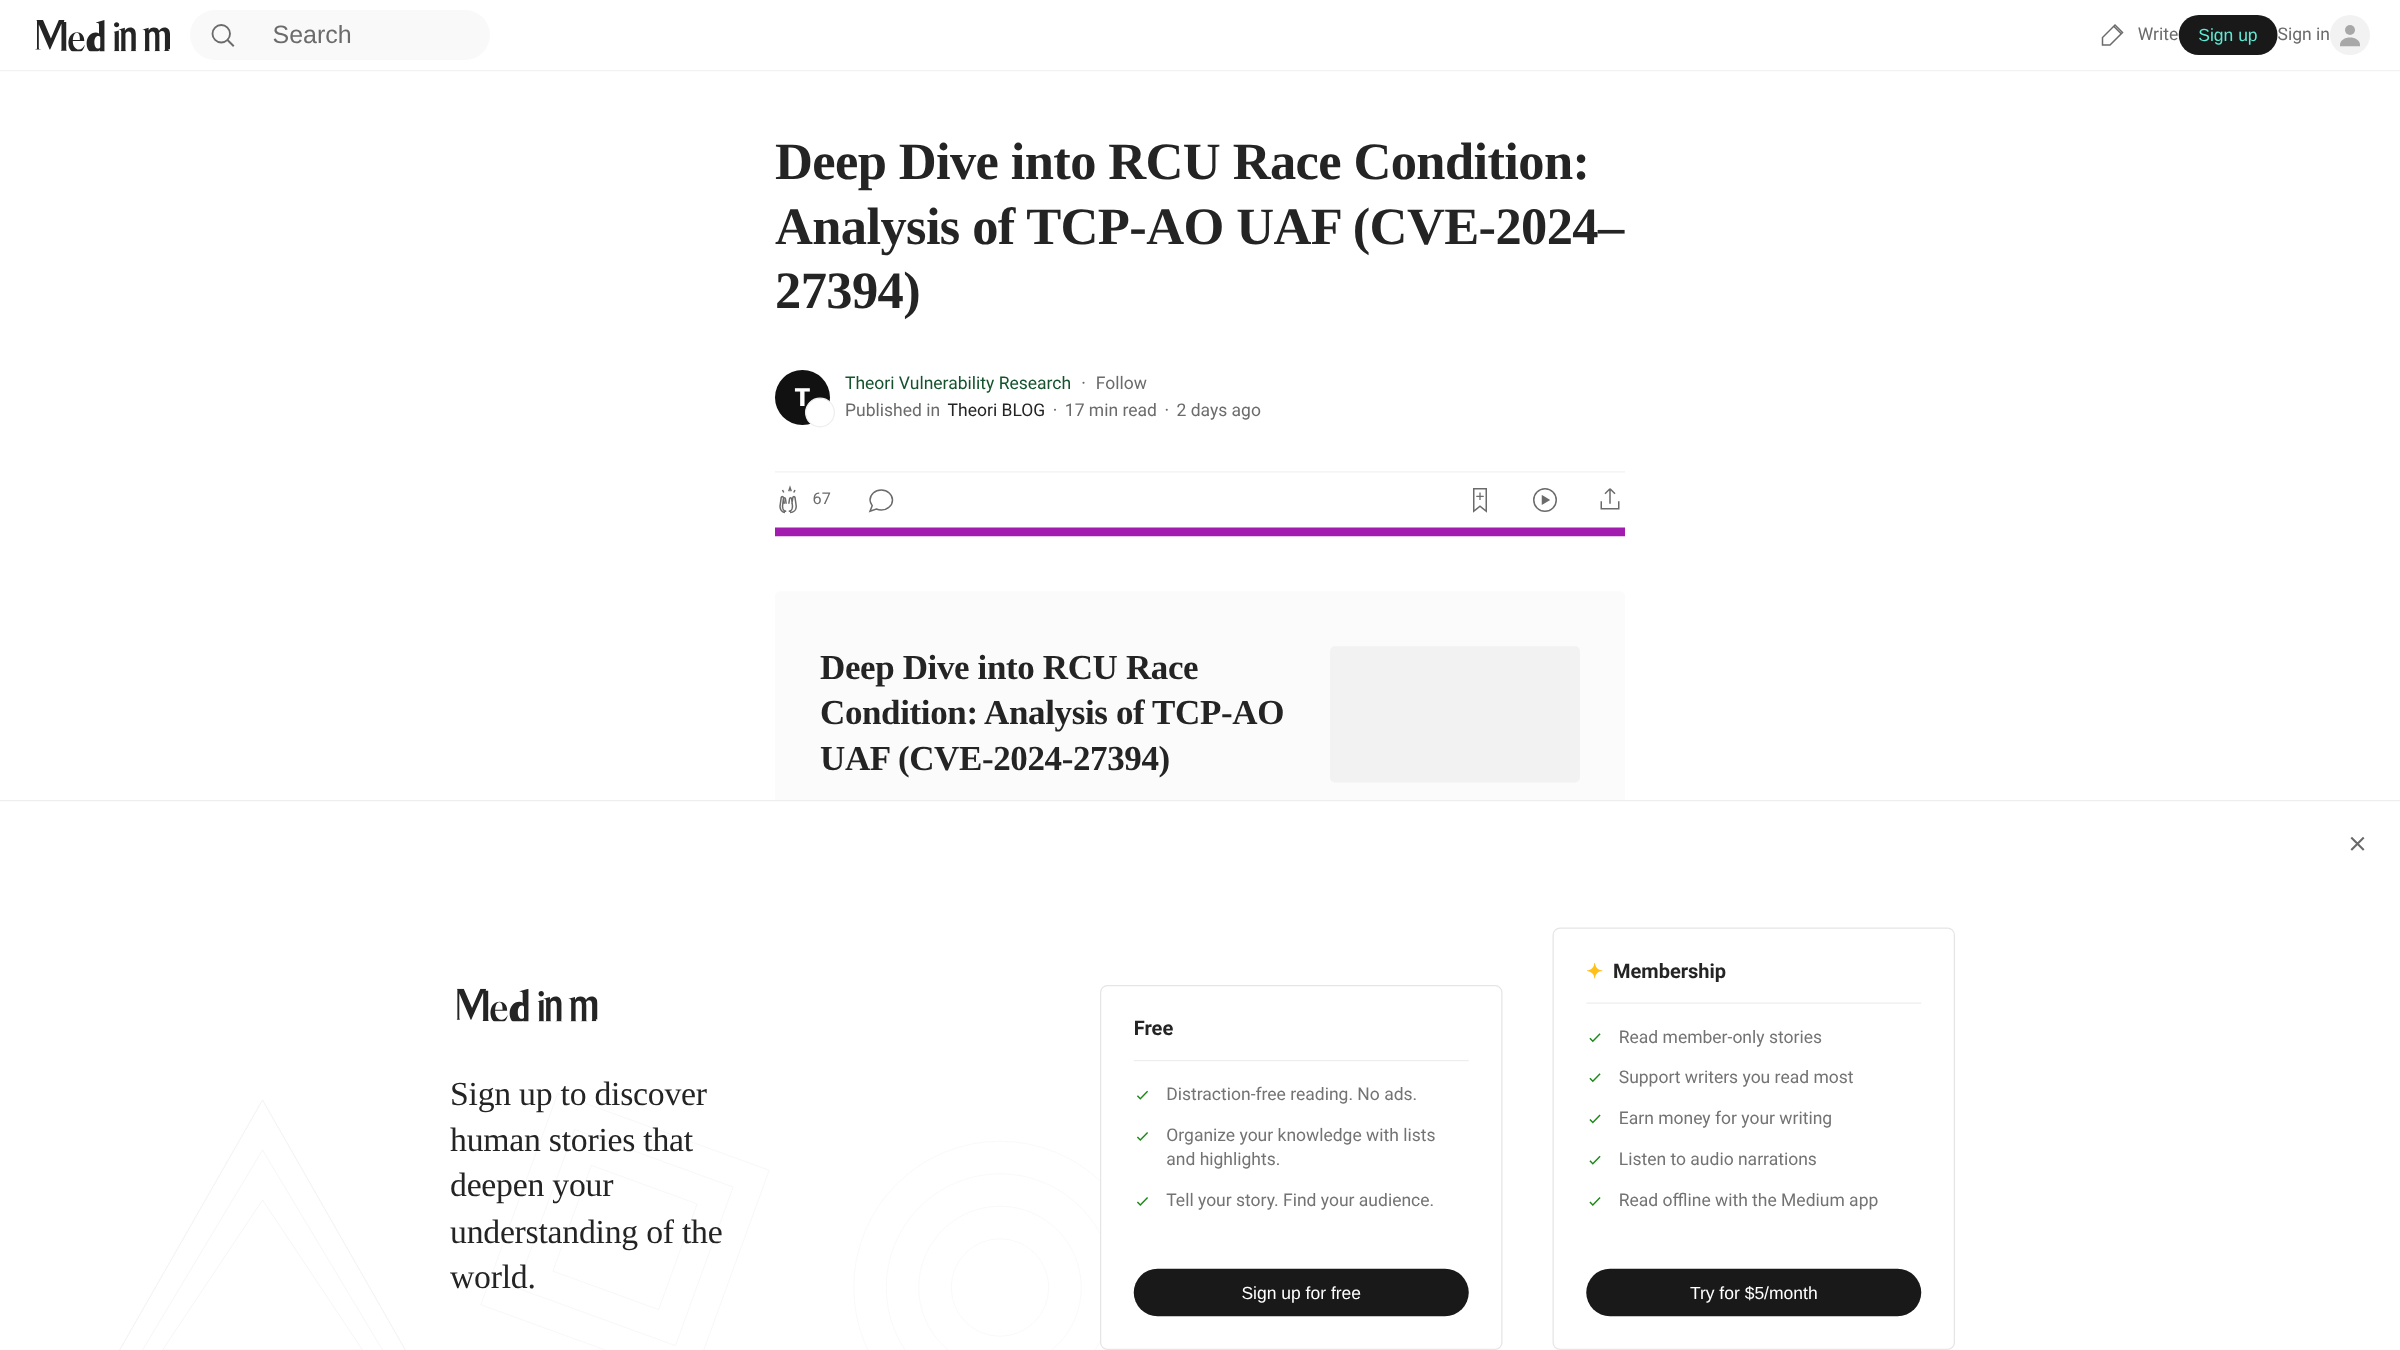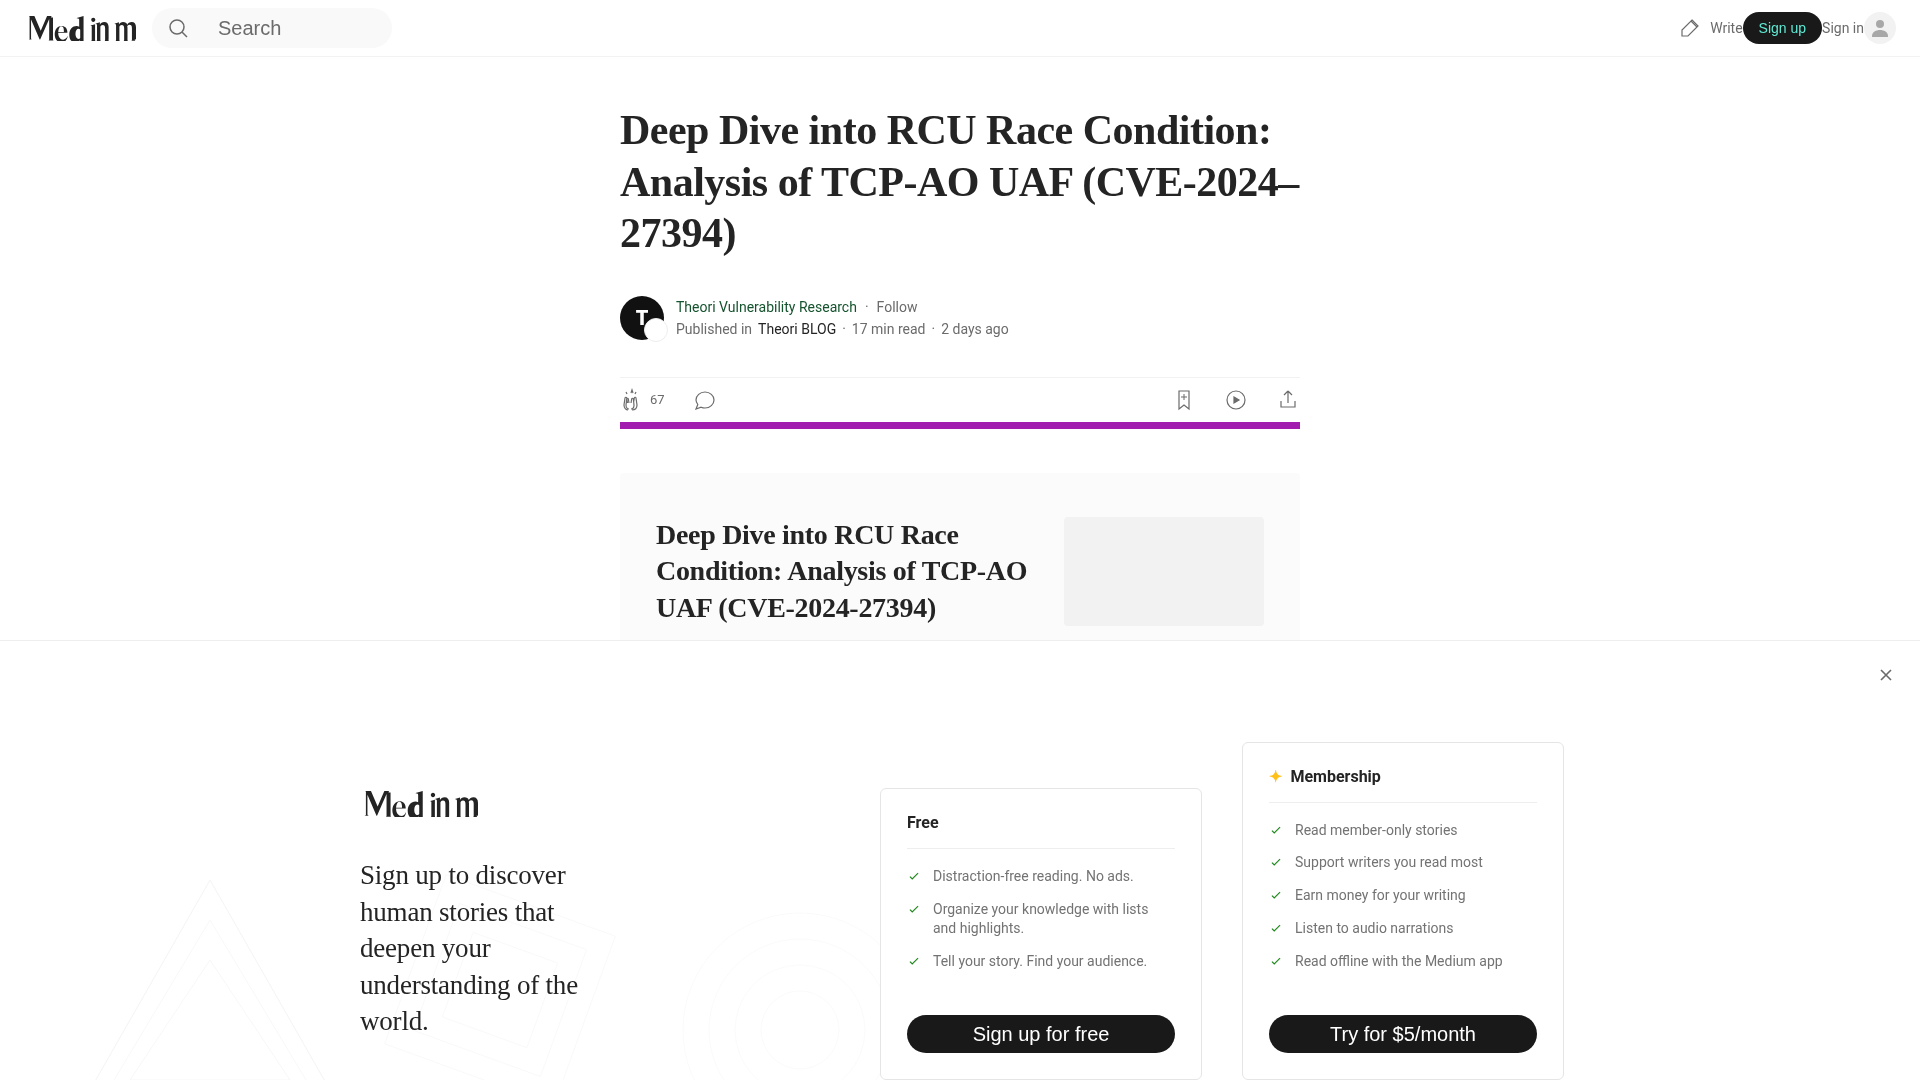--- a/index.html
+++ b/index.html
@@ -183,21 +183,21 @@
     margin-bottom: 18px;
   }
   .plan-head .star { color: #ffc017; }
   .plan-list { list-style: none; display: flex; flex-direction: column; gap: 14px; flex: 1; }
   .plan-list li { display: flex; gap: 12px; font-size: 14px; color: #737373; line-height: 1.35; }
   .plan-list li svg { flex-shrink: 0; color: #1a8917; margin-top: 2px; }
   .plan-cta {
     margin-top: 44px;
     background: #191919; color: #fff;
     border: none; border-radius: 99px;
-    height: 38px; font-size: 20px; cursor: pointer;
+    height: 38px; font-size: 14px; cursor: pointer;
   }
   
   .promo-inner { display: flex; width: 100%; }
 </style>
 </head>
 <body>
 
 <div class="nav">
   <div class="nav-left">
     <a class="logo">

